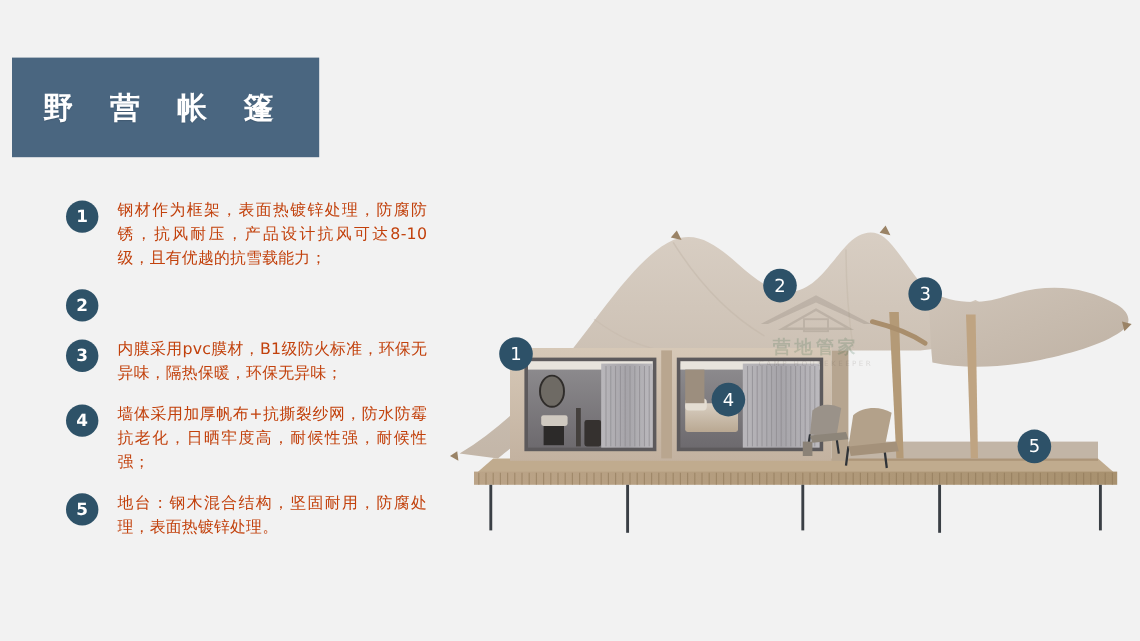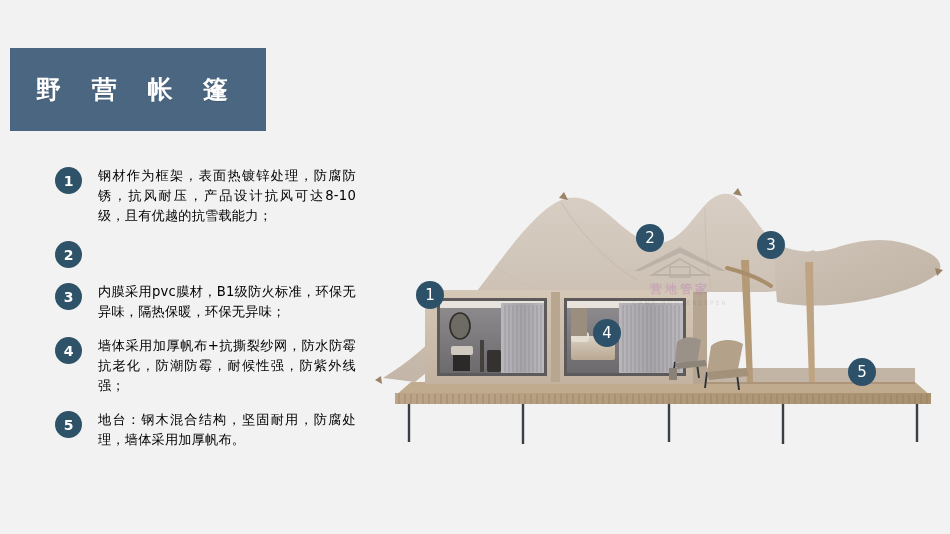--- a/index.html
+++ b/index.html
@@ -30,40 +30,40 @@
   }
   .feature-item{display:flex;align-items:flex-start;margin-bottom:14px;}
   .feature-item:last-child{margin-bottom:0;}
   .badge{
     flex:0 0 auto;width:27px;height:27px;border-radius:50%;
     background:#2e5268;color:#fff;
     display:flex;align-items:center;justify-content:center;
     font-size:14px;font-weight:bold;line-height:1;margin-top:1px;
   }
   .feature-text{
-    margin-left:16px;color:#000000;font-size:13.2px;
+    margin-left:16px;color:#c2410c;font-size:13.2px;
     line-height:20px;width:258px;text-align:justify;
     letter-spacing:.2px;
   }
 
   
   .tent-figure{
     position:absolute;left:375px;top:150px;width:570px;height:300px;
   }
   .tent-svg{position:absolute;inset:0;width:100%;height:100%;}
 
   
   .watermark{
     position:absolute;left:195px;top:85px;width:220px;height:80px;
     opacity:.16;pointer-events:none;
     display:flex;flex-direction:column;align-items:center;justify-content:center;
   }
   .wm-mark{width:100px;height:34px;}
   .wm-text{
-    color:#a21caf;font-size:12px;font-weight:bold;letter-spacing:3px;
+    color:#14532d;font-size:15px;font-weight:bold;letter-spacing:3px;
     margin-top:2px;white-space:nowrap;
   }
   .wm-sub{
     color:#5b5148;font-size:6px;letter-spacing:2px;margin-top:1px;
     white-space:nowrap;
   }
 
   
   .callout{
     position:absolute;width:28px;height:28px;border-radius:50%;
@@ -98,26 +98,26 @@
       <div class="badge">2</div>
     </div>
 
     <div class="feature-item">
       <div class="badge">3</div>
       <div class="feature-text">内膜采用pvc膜材，B1级防火标准，环保无异味，隔热保暖，环保无异味；</div>
     </div>
 
     <div class="feature-item">
       <div class="badge">4</div>
-      <div class="feature-text">墙体采用加厚帆布+抗撕裂纱网，防水防霉抗老化，防潮防霉，耐候性强，防紫外线强；</div>
+      <div class="feature-text">墙体采用加厚帆布+抗撕裂纱网，防水防霉抗老化，日晒牢度高，耐候性强，耐候性强；</div>
     </div>
 
     <div class="feature-item">
       <div class="badge">5</div>
-      <div class="feature-text">地台：钢木混合结构，坚固耐用，防腐处理，墙体采用加厚帆布。</div>
+      <div class="feature-text">地台：钢木混合结构，坚固耐用，防腐处理，表面热镀锌处理。</div>
     </div>
 
   </div>
 
   <div class="tent-figure">
 
     <svg class="tent-svg" viewBox="0 0 570 300" preserveAspectRatio="none">
       <defs>
         <linearGradient id="gCanopy" x1="0" y1="0" x2="0" y2="1">
           <stop offset="0" stop-color="#d8cec3"></stop>

